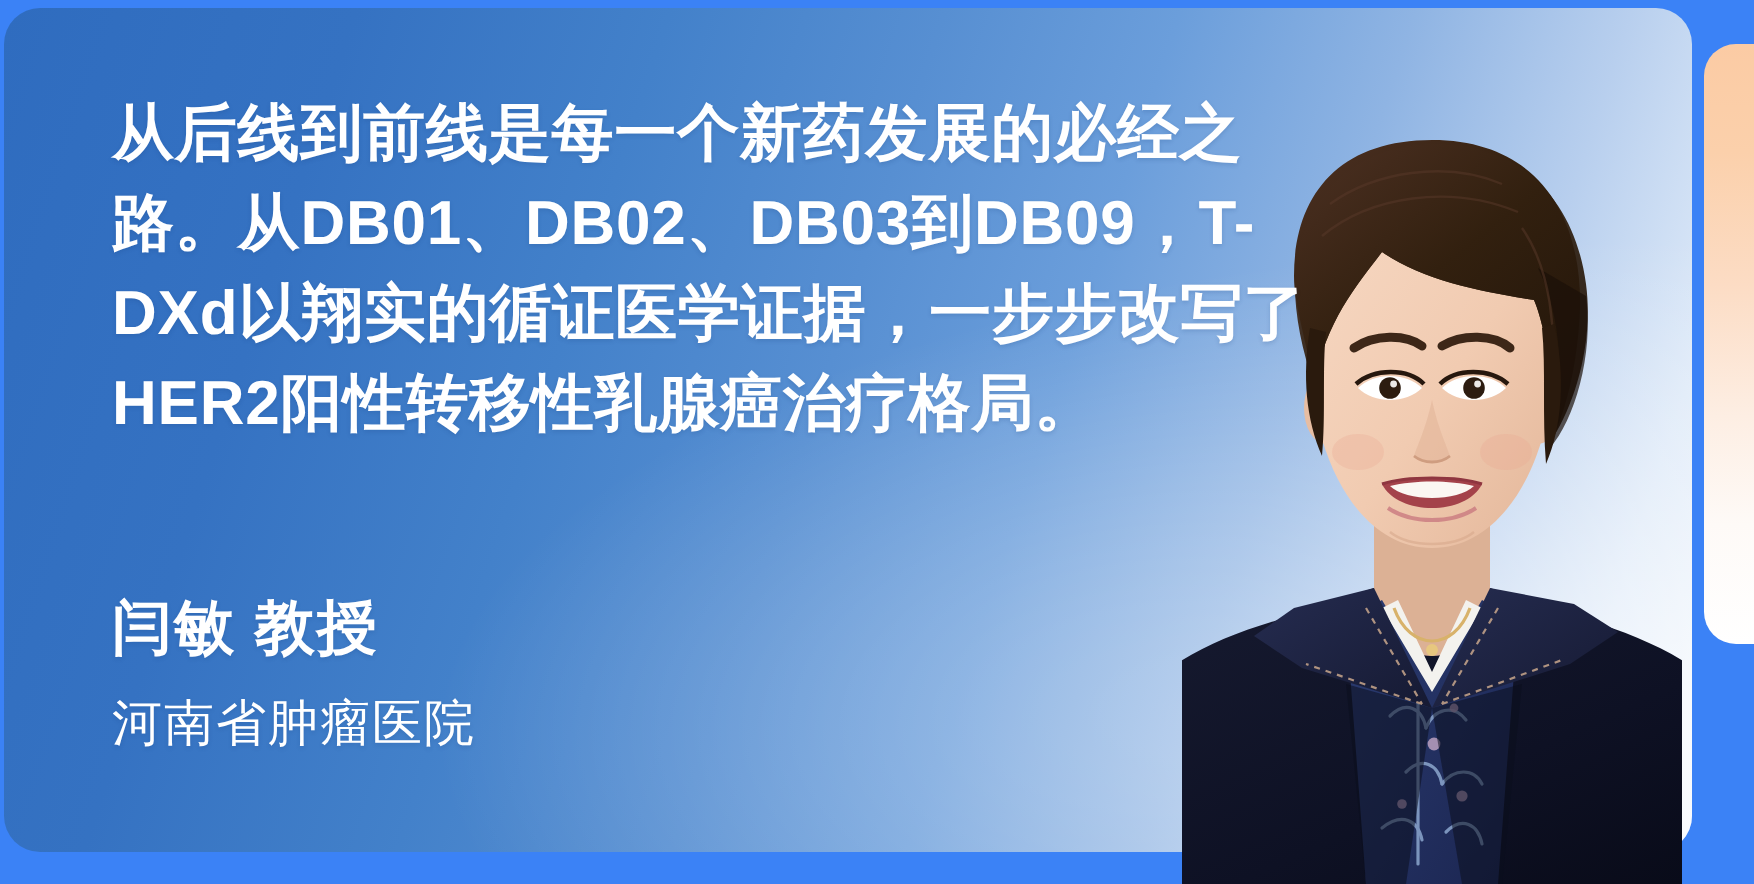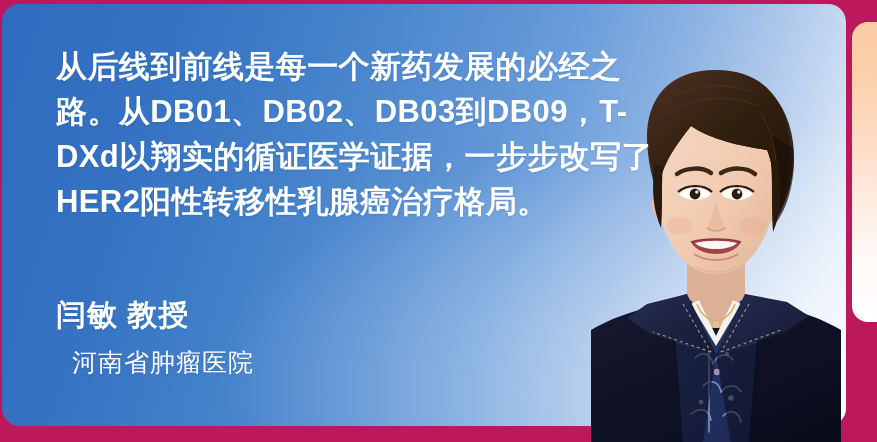--- a/index.html
+++ b/index.html
@@ -11,21 +11,21 @@
     width: 877px;
     height: 442px;
     overflow: hidden;
     font-family: "Liberation Sans", "DejaVu Sans", sans-serif;
   }
 
   .stage {
     position: relative;
     width: 877px;
     height: 442px;
-    background: #be185d;
+    background: #3b82f6;
   }
 
   
   .accent-card {
     position: absolute;
     left: 852px;
     top: 22px;
     width: 40px;
     height: 300px;
     border-radius: 16px 16px 16px 16px;
@@ -117,21 +117,21 @@
     margin: 0;
     color: #ffffff;
     font-size: 30px;
     font-weight: bold;
     line-height: 38px;
     letter-spacing: 1px;
     text-shadow: 0 1px 2px rgba(20,60,120,0.18);
   }
 
   .speaker-affil {
-    margin: 16px;
+    margin: 0;
     margin-top: 10px;
     color: #ffffff;
     font-size: 25px;
     font-weight: normal;
     line-height: 36px;
     letter-spacing: 1px;
     text-shadow: 0 1px 2px rgba(20,60,120,0.18);
   }
 </style>
 </head>

